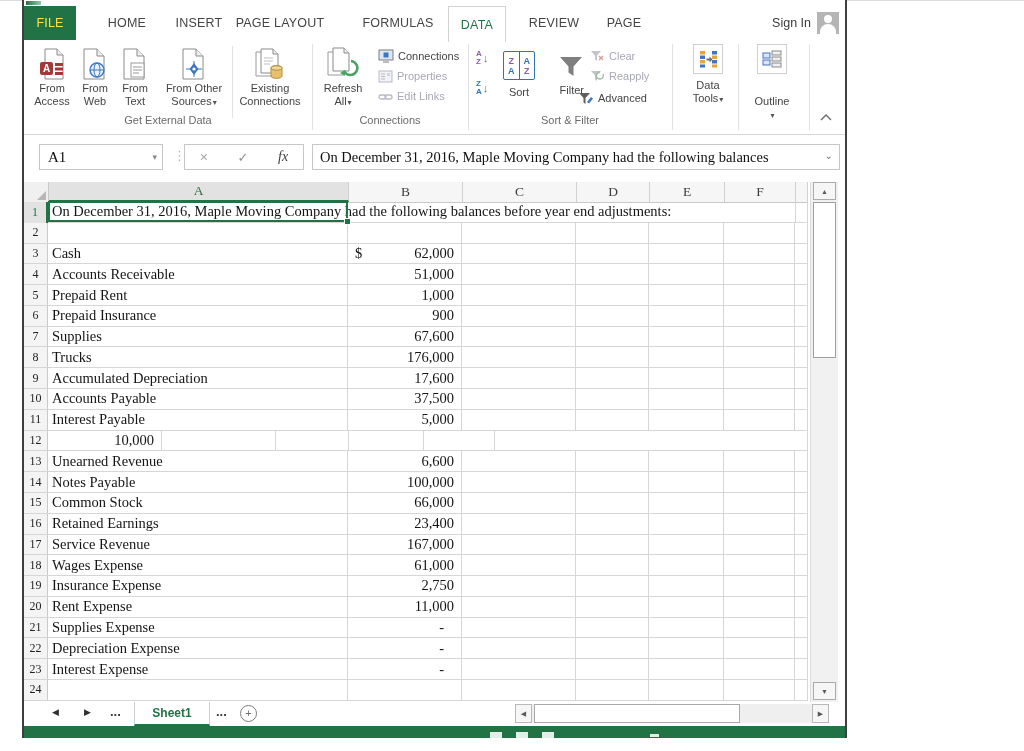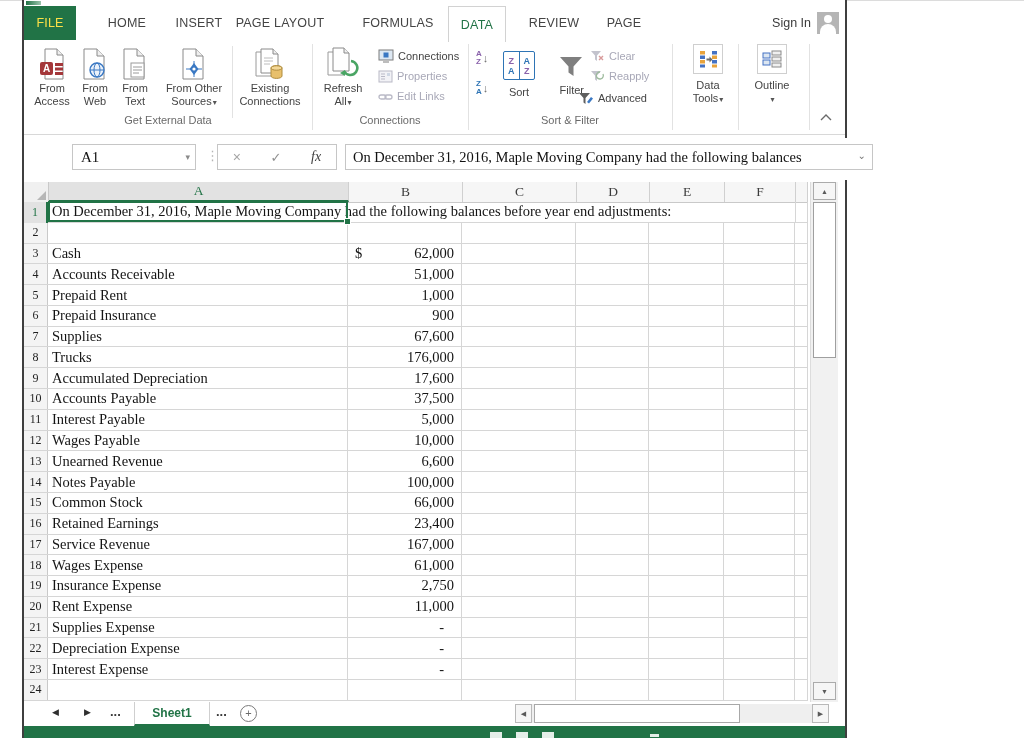--- a/index.html
+++ b/index.html
@@ -37,21 +37,21 @@
   .chev{position:absolute;}
   .iconbox{width:28px;height:28px;border:1px solid #cfcfcf;display:flex;align-items:center;justify-content:center;background:#fff;}
   .sorticon{width:30px;height:27px;border:1.5px solid var(--sort-blue);border-radius:2px;display:flex;background:#fff;}
   .sorticon .col{flex:1;display:flex;flex-direction:column;align-items:center;justify-content:center;
       font-weight:bold;font-size:9px;line-height:10px;}
   .sorticon .col+.col{border-left:1.5px solid var(--sort-blue);}
   .azmini{display:flex;align-items:center;gap:1px;}
   .azmini .letters{display:flex;flex-direction:column;font-weight:bold;font-size:8px;line-height:8px;}
   .azmini .arr{font-size:11px;color:#6d6d6d;}
   
-  #fbar{position:absolute;left:0;top:138px;width:100%;height:42px;background:#fff;margin-left:33px;}
+  #fbar{position:absolute;left:0;top:138px;width:100%;height:42px;background:#fff;}
   .fbox{position:absolute;top:6px;height:26px;border:1px solid #c6c6c6;background:#fff;box-sizing:border-box;}
   #namebox{left:15px;width:124px;font-family:"Liberation Serif",serif;font-size:15px;color:#111;
       display:flex;align-items:center;padding-left:8px;}
   #namebox .nb-dd{position:absolute;right:5px;color:#8a8a8a;font-size:9px;}
   #fdots{left:149px;top:10px;color:#b4b4b4;font-size:13px;position:absolute;}
   #fxbox{left:160px;width:120px;display:flex;align-items:center;justify-content:space-around;}
   #fxbox .fx-x{color:#a5a5a5;font-size:14px;}
   #fxbox .fx-ok{color:#8f8f8f;font-size:13px;}
   #fxbox .fx-fx{font-family:"Liberation Serif",serif;font-style:italic;font-size:14px;color:#3f3f3f;}
   #ffield{left:288px;width:528px;display:flex;align-items:center;padding-left:7px;
@@ -353,21 +353,21 @@
     <div class="bigbtn" style="left:718px;width:60px;">
       <div class="iconbox">
         <svg width="20" height="18" viewBox="0 0 20 18">
             <rect x="1" y="3" width="7" height="5" fill="#dce6f1" stroke="#4472c4"></rect>
             <rect x="1" y="10" width="7" height="5" fill="#dce6f1" stroke="#4472c4"></rect>
             <rect x="10" y="1" width="9" height="4" fill="#f0f0f0" stroke="#8a8a8a"></rect>
             <rect x="10" y="7" width="9" height="4" fill="#f0f0f0" stroke="#8a8a8a"></rect>
             <rect x="10" y="13" width="9" height="4" fill="#f0f0f0" stroke="#8a8a8a"></rect>
           </svg>
       </div>
-      <div class="lbl" style="margin-top:5px;"><span>Outline</span><br><span class="dd">▾</span></div>
+      <div class="lbl" style="margin-top:21px;"><span>Outline</span><br><span class="dd">▾</span></div>
     </div>
     <div class="gsep" style="left:785px;"></div>
 
     <div class="chev" style="left:796px;top:74px;">
       <svg width="12" height="7" viewBox="0 0 12 7">
           <polyline points="1,6 6,1 11,6" fill="none" stroke="#6a6a6a" stroke-width="1.4"></polyline>
         </svg>
     </div>
   </div>
 
@@ -536,21 +536,20 @@
             <span class="val">5,000</span>
           </div>
           <div class="gc cc"></div>
           <div class="gc cd"></div>
           <div class="gc ce"></div>
           <div class="gc cf"></div>
           <div class="gc cg"></div>
         </div>
         <div class="grow">
           <div class="rn">12</div>
-          <div class="gc ca">Wages Payable</div>
           <div class="gc cb">
             <span class="cur"></span>
             <span class="val">10,000</span>
           </div>
           <div class="gc cc"></div>
           <div class="gc cd"></div>
           <div class="gc ce"></div>
           <div class="gc cf"></div>
           <div class="gc cg"></div>
         </div>

